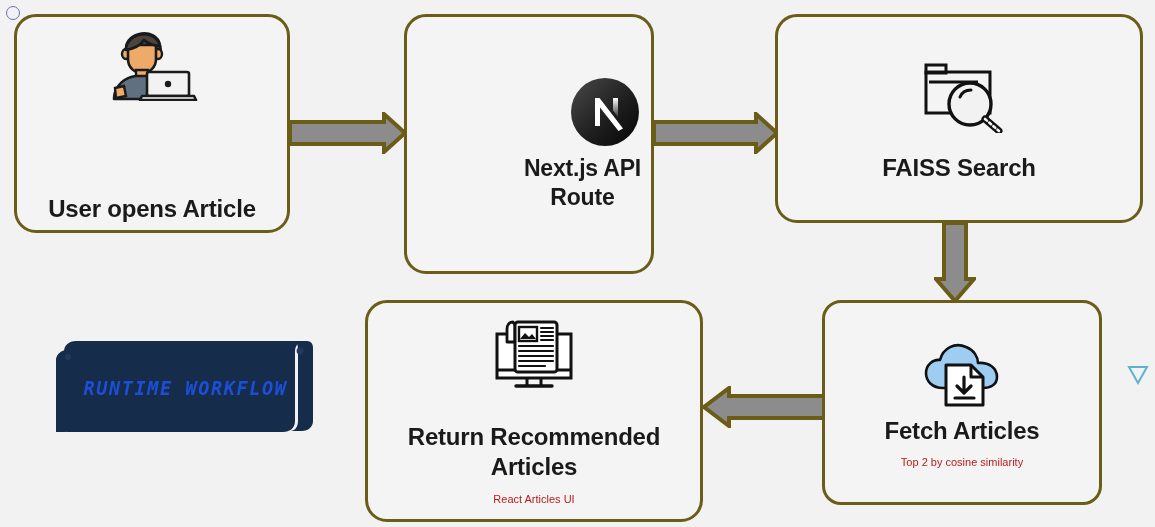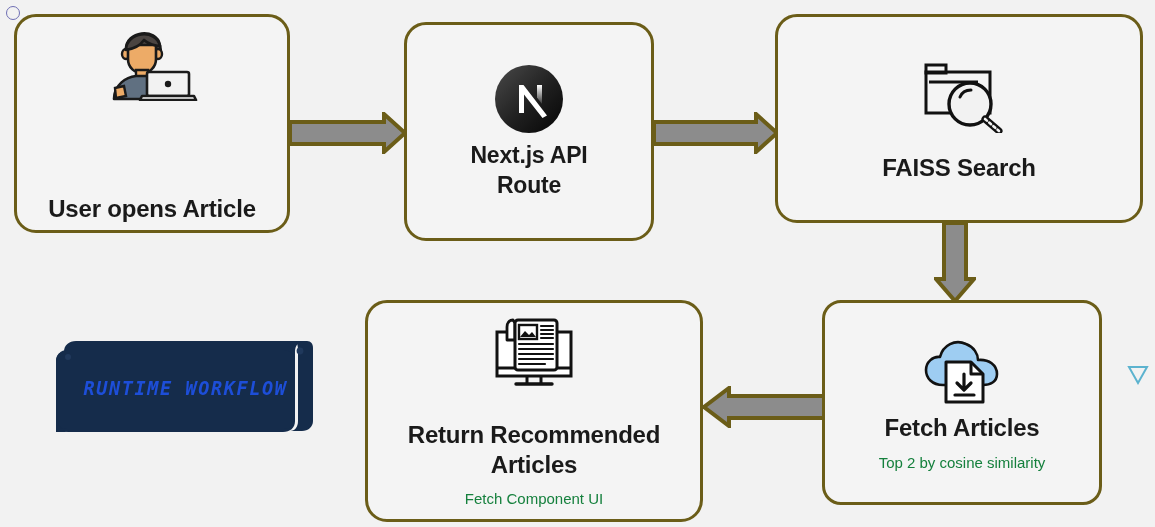--- a/index.html
+++ b/index.html
@@ -40,28 +40,28 @@
   .node .title {
     font-weight: bold;
     color: #1a1a1a;
     font-size: 23px;
     line-height: 1.27;
     letter-spacing: -0.2px;
     white-space: pre-line;
   }
   .node .subtitle {
     font-weight: normal;
-    color: #15803d;
-    font-size: 15px;
+    color: #b91c1c;
+    font-size: 11px;
     line-height: 1.2;
     margin-top: 10px;
   }
 
   #node-user      { left: 14px;  top: 14px;  width: 276px; height: 219px; justify-content: space-between; }
-  #node-api       { left: 404px; top: 22px;  width: 250px; height: 219px; }
+  #node-api       { left: 404px; top: 14px;  width: 250px; height: 260px; align-items: flex-end; }
   #node-faiss     { left: 775px; top: 14px;  width: 368px; height: 209px; gap: 14px; }
   #node-fetch     { left: 822px; top: 300px; width: 280px; height: 205px; border-radius: 19px; }
   #node-return    { left: 365px; top: 300px; width: 338px; height: 222px; }
 
   #node-user .title  { font-size: 24px; }
   #node-faiss .title { font-size: 24px; }
   #node-fetch .title { font-size: 24px; }
   #node-return .title{ font-size: 24px; margin-top: 24px; }
 
   
@@ -259,21 +259,21 @@
           <line x1="34" y1="30" x2="68" y2="30"></line>
           <line x1="34" y1="35" x2="68" y2="35"></line>
           <line x1="34" y1="40" x2="68" y2="40"></line>
           <line x1="34" y1="45" x2="68" y2="45"></line>
           <line x1="34" y1="50" x2="60" y2="50"></line>
         </g>
       </svg>
     </span>
     <div class="title">Return Recommended
 Articles</div>
-    <div class="subtitle">Fetch Component UI</div>
+    <div class="subtitle">React Articles UI</div>
   </div>
 
   <div id="banner">
     <svg width="265" height="103" viewBox="0 0 265 103">
       <path d="M14 15 C14 8, 19 4, 26 4 L255 4 C249 4, 245 8, 245 15 L245 84 C245 91, 240 95, 233 95
                L18 95 C24 95, 28 91, 28 84 L28 95 L18 95 C11 95, 6 91, 6 84 L6 26 C6 19, 8 15, 14 15 Z" fill="#152c4b"></path>
       <rect x="6" y="13" width="239" height="79" rx="11" fill="#152c4b"></rect>
       <path d="M245 4 L257 4 C261 4, 263 7, 263 11 L263 84 C263 90, 258 94, 252 94 L240 94
                C245 94, 248 90, 248 84 L248 14 C248 9, 247 4, 245 4 Z" fill="#152c4b"></path>
       <path d="M6 26 L6 95 L20 95 C12 95, 8 90, 8 83 L8 26 Z" fill="#152c4b"></path>

